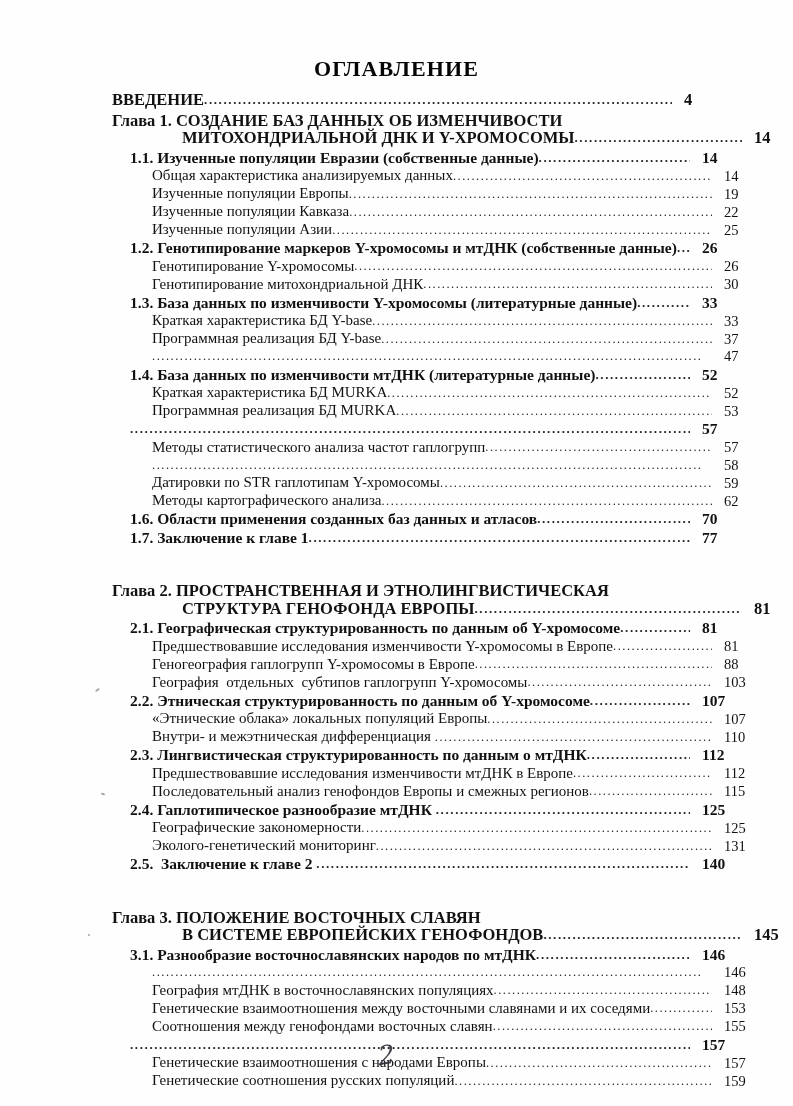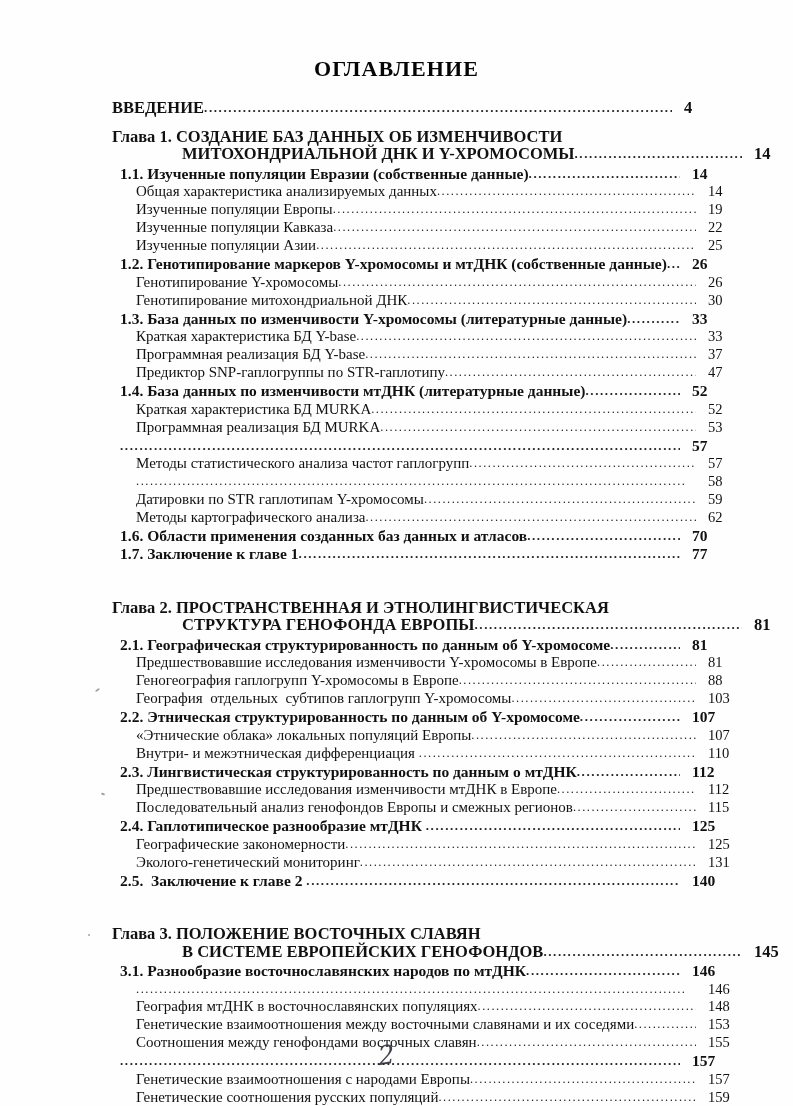--- a/index.html
+++ b/index.html
@@ -77,49 +77,50 @@
 
   
   .entry.cont .leader { visibility: hidden; }
 
   
   
   .lvl0 {
     font-weight: bold;
     font-size: 16.5px;
     margin-left: 0px;
-    margin-top: 12px;
+    margin-top: 4px;
   }
   .lvl0 .pageno { font-weight: bold; font-size: 16.5px; }
 
   
   .lvl0c {
     font-weight: bold;
     font-size: 16.5px;
     margin-left: 70px;
     margin-top: 1px;
   }
   .lvl0c .label { }
   .lvl0c .pageno { font-weight: bold; font-size: 16.5px; }
 
   
   .lvl1 {
     font-weight: bold;
     font-size: 15.5px;
-    margin-left: 8px;
+    margin-left: 18px;
     margin-top: 3px;
   }
   .lvl1 .pageno { font-weight: bold; font-size: 15.5px; }
 
   
   .lvl2 {
     font-weight: normal;
     font-size: 15px;
-    margin-left: 24px;
+    margin-left: 40px;
     margin-top: 3px;
+    align-items: flex-end;
   }
   .lvl2 .pageno { font-weight: normal; font-size: 14.5px; }
   .lvl2 .leader { font-size: 12.5px; letter-spacing: 1.5px; }
 
   
   .gap-before { margin-top: 38px; }
 
   
   .folio {
     position: absolute;
@@ -216,21 +217,20 @@
         <span class="label">Краткая характеристика БД Y-base</span>
         <span class="leader">.......................................................................................................................</span>
         <span class="pageno">33</span>
       </div>
       <div class="entry lvl2">
         <span class="label">Программная реализация БД Y-base</span>
         <span class="leader">.......................................................................................................................</span>
         <span class="pageno">37</span>
       </div>
       <div class="entry lvl2">
-        <span class="label">Предиктор SNP-гаплогруппы по STR-гаплотипу</span>
         <span class="leader">.......................................................................................................................</span>
         <span class="pageno">47</span>
       </div>
       <div class="entry lvl1">
         <span class="label">1.4. База данных по изменчивости мтДНК (литературные данные)</span>
         <span class="leader">.......................................................................................................................</span>
         <span class="pageno">52</span>
       </div>
       <div class="entry lvl2">
         <span class="label">Краткая характеристика БД MURKA</span>

